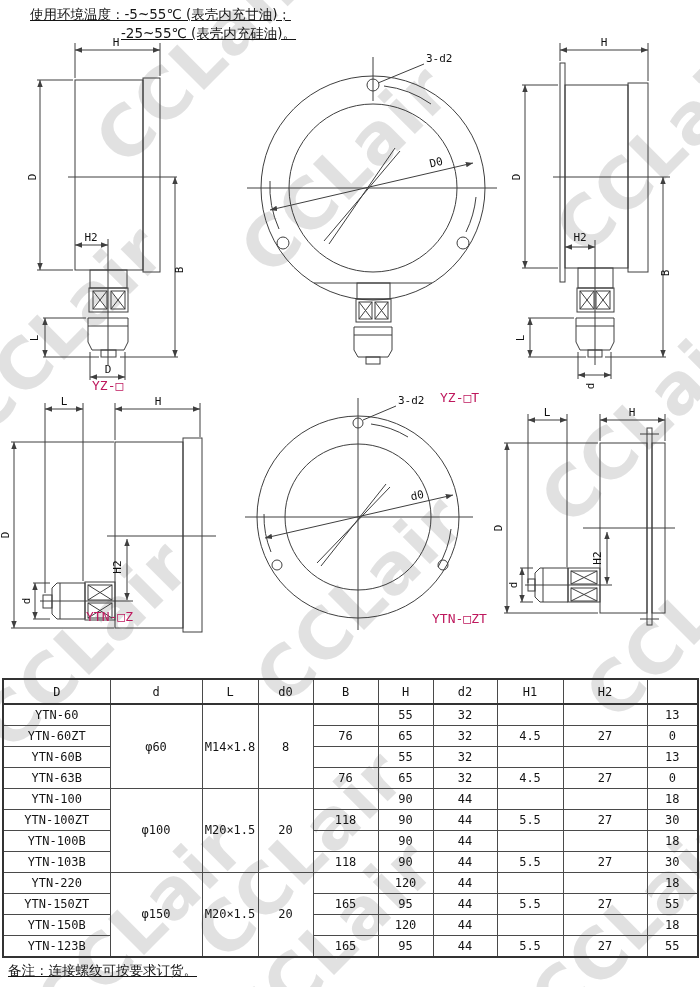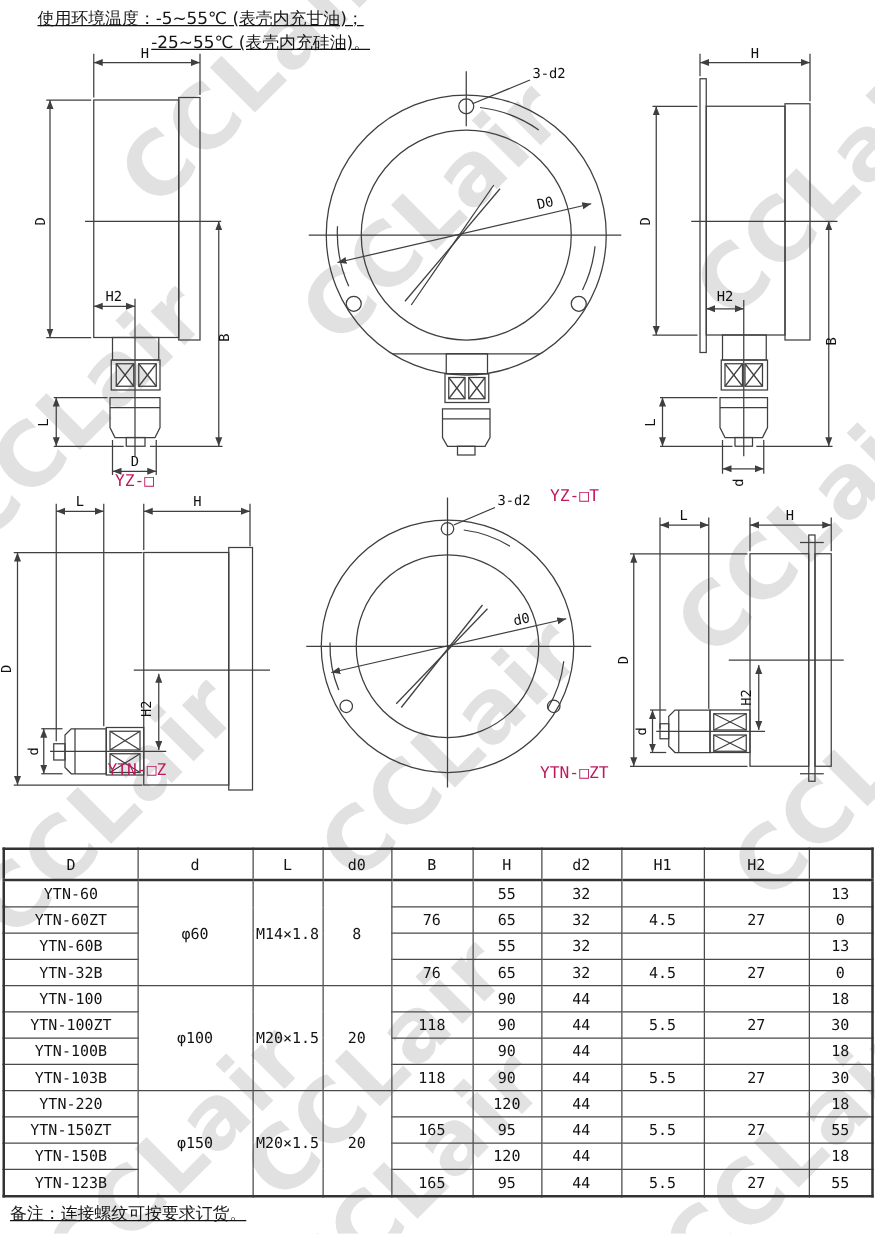--- a/index.html
+++ b/index.html
@@ -349,21 +349,21 @@
         <tr>
           <td>YTN-60B</td>
           <td></td>
           <td>55</td>
           <td>32</td>
           <td></td>
           <td></td>
           <td>13</td>
         </tr>
         <tr>
-          <td>YTN-32B</td>
+          <td>YTN-63B</td>
           <td>76</td>
           <td>65</td>
           <td>32</td>
           <td>4.5</td>
           <td>27</td>
           <td>0</td>
         </tr>
         <tr>
           <td>YTN-100</td>
           <td rowspan="4">φ100</td>

